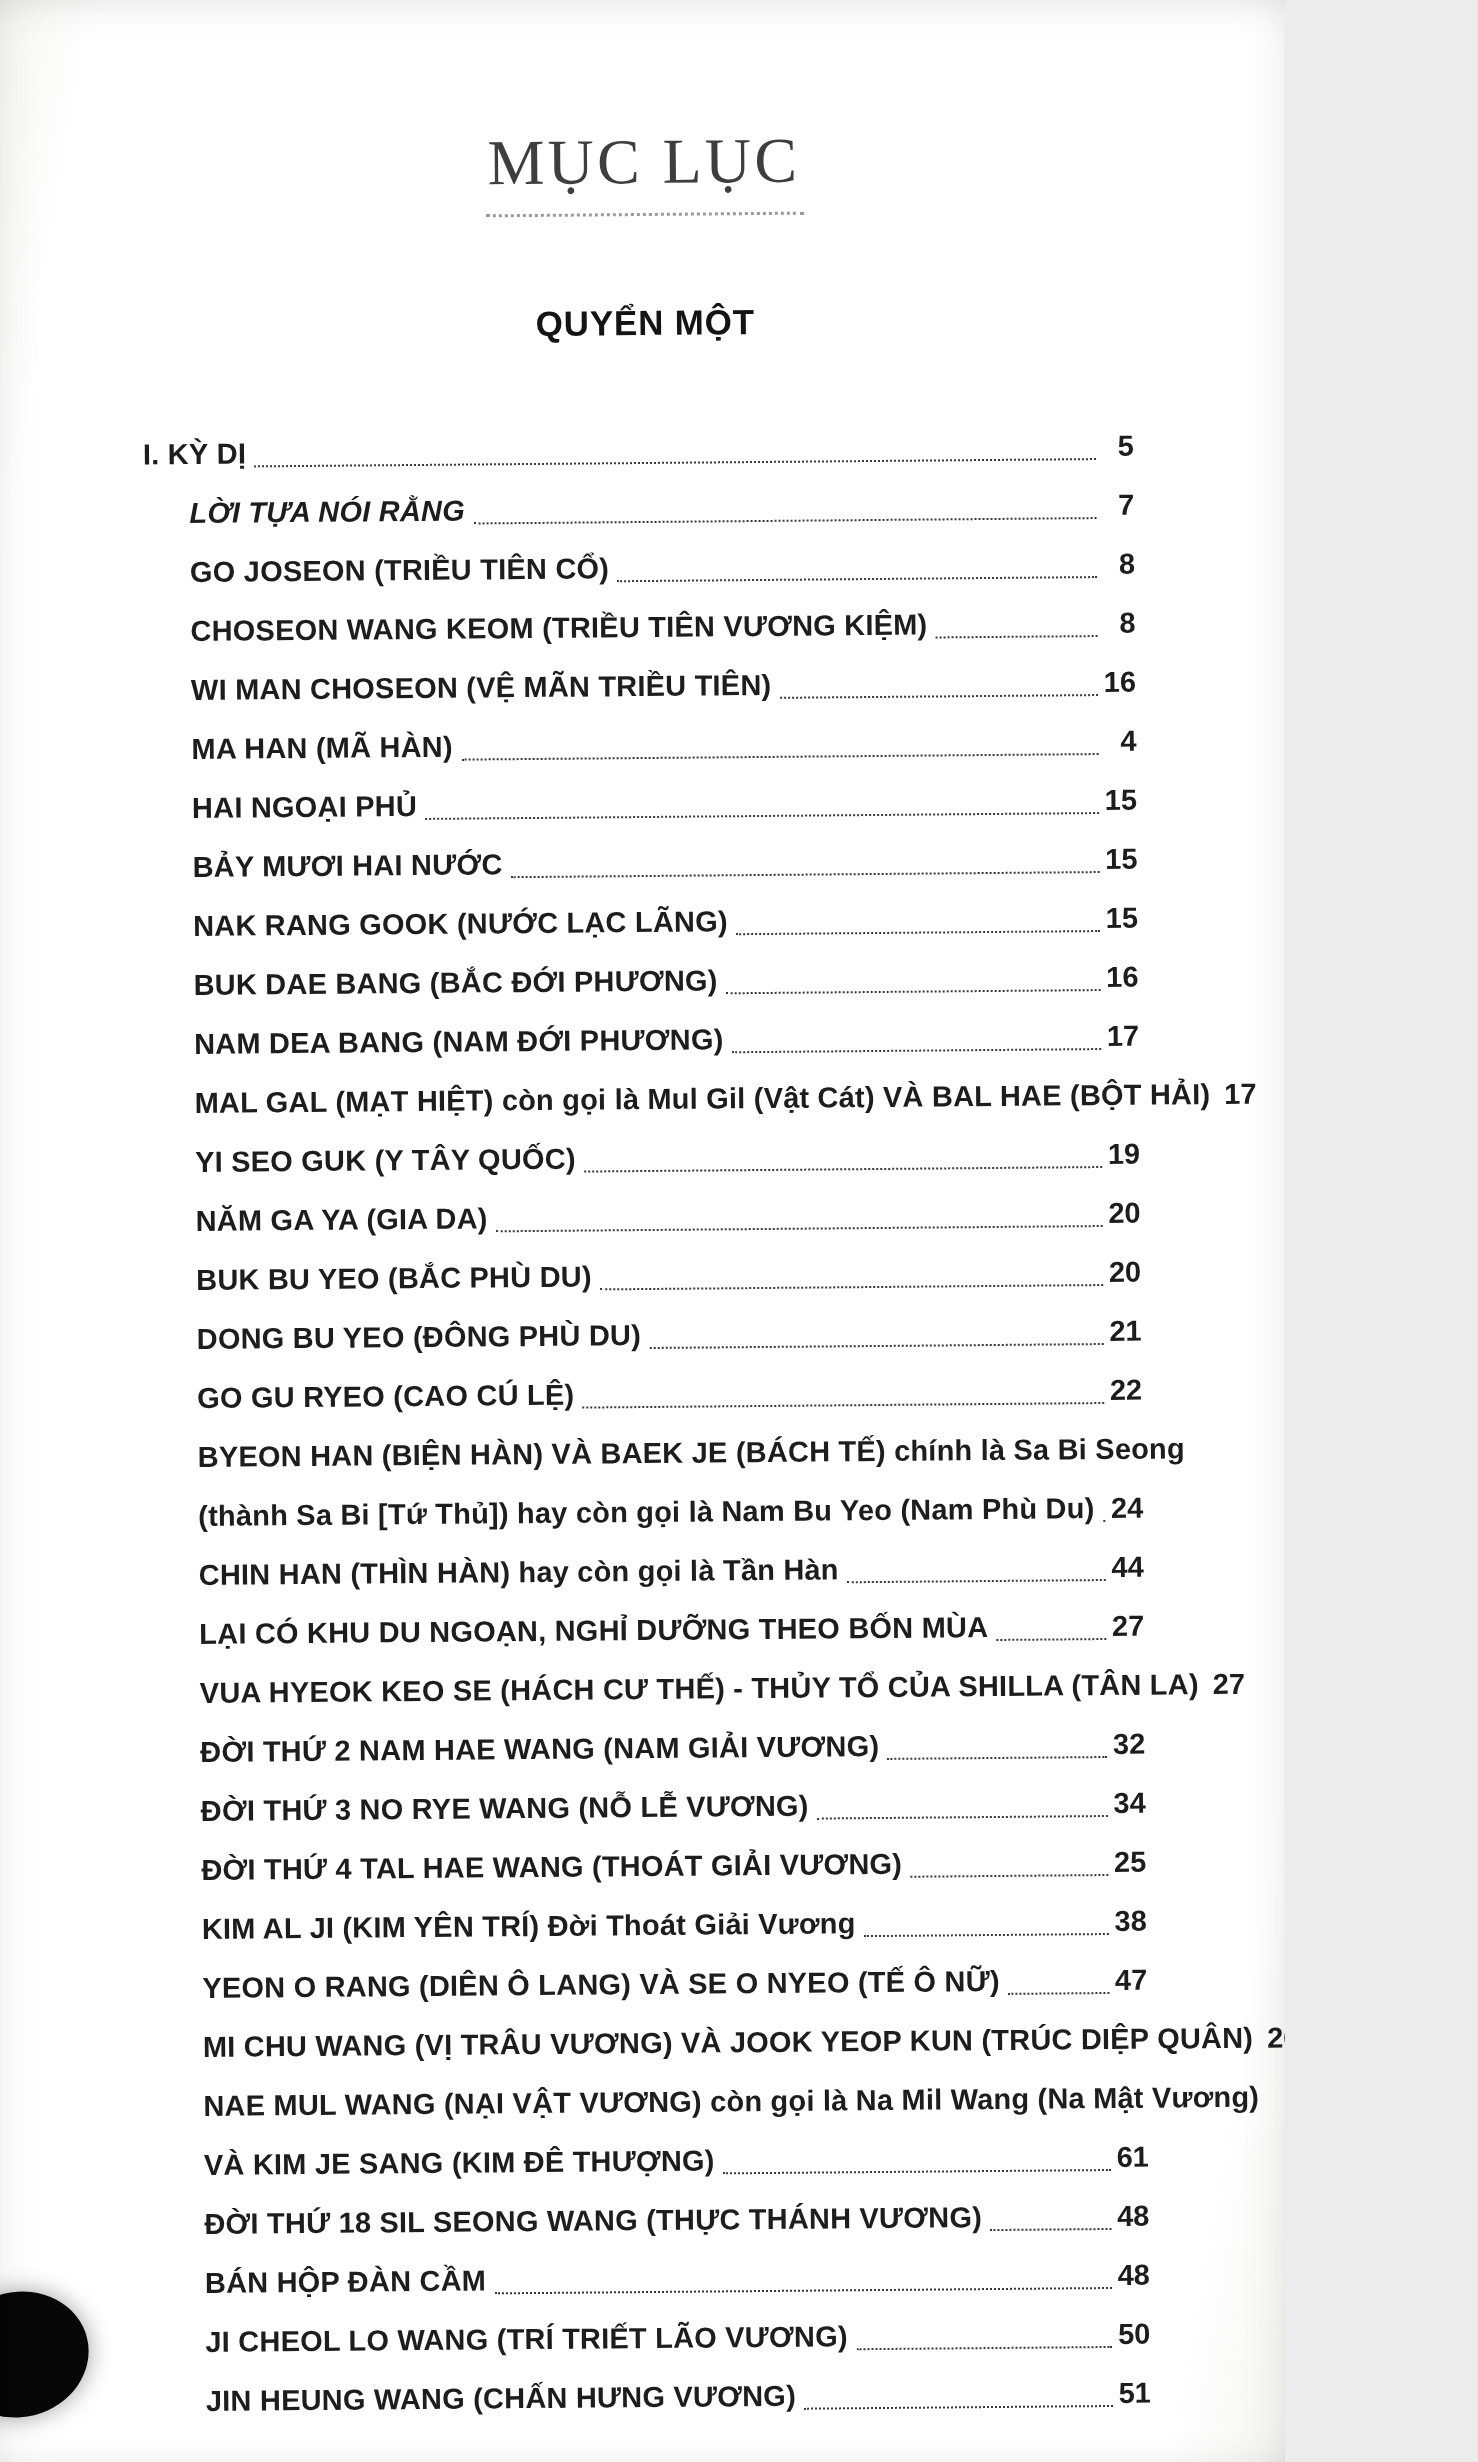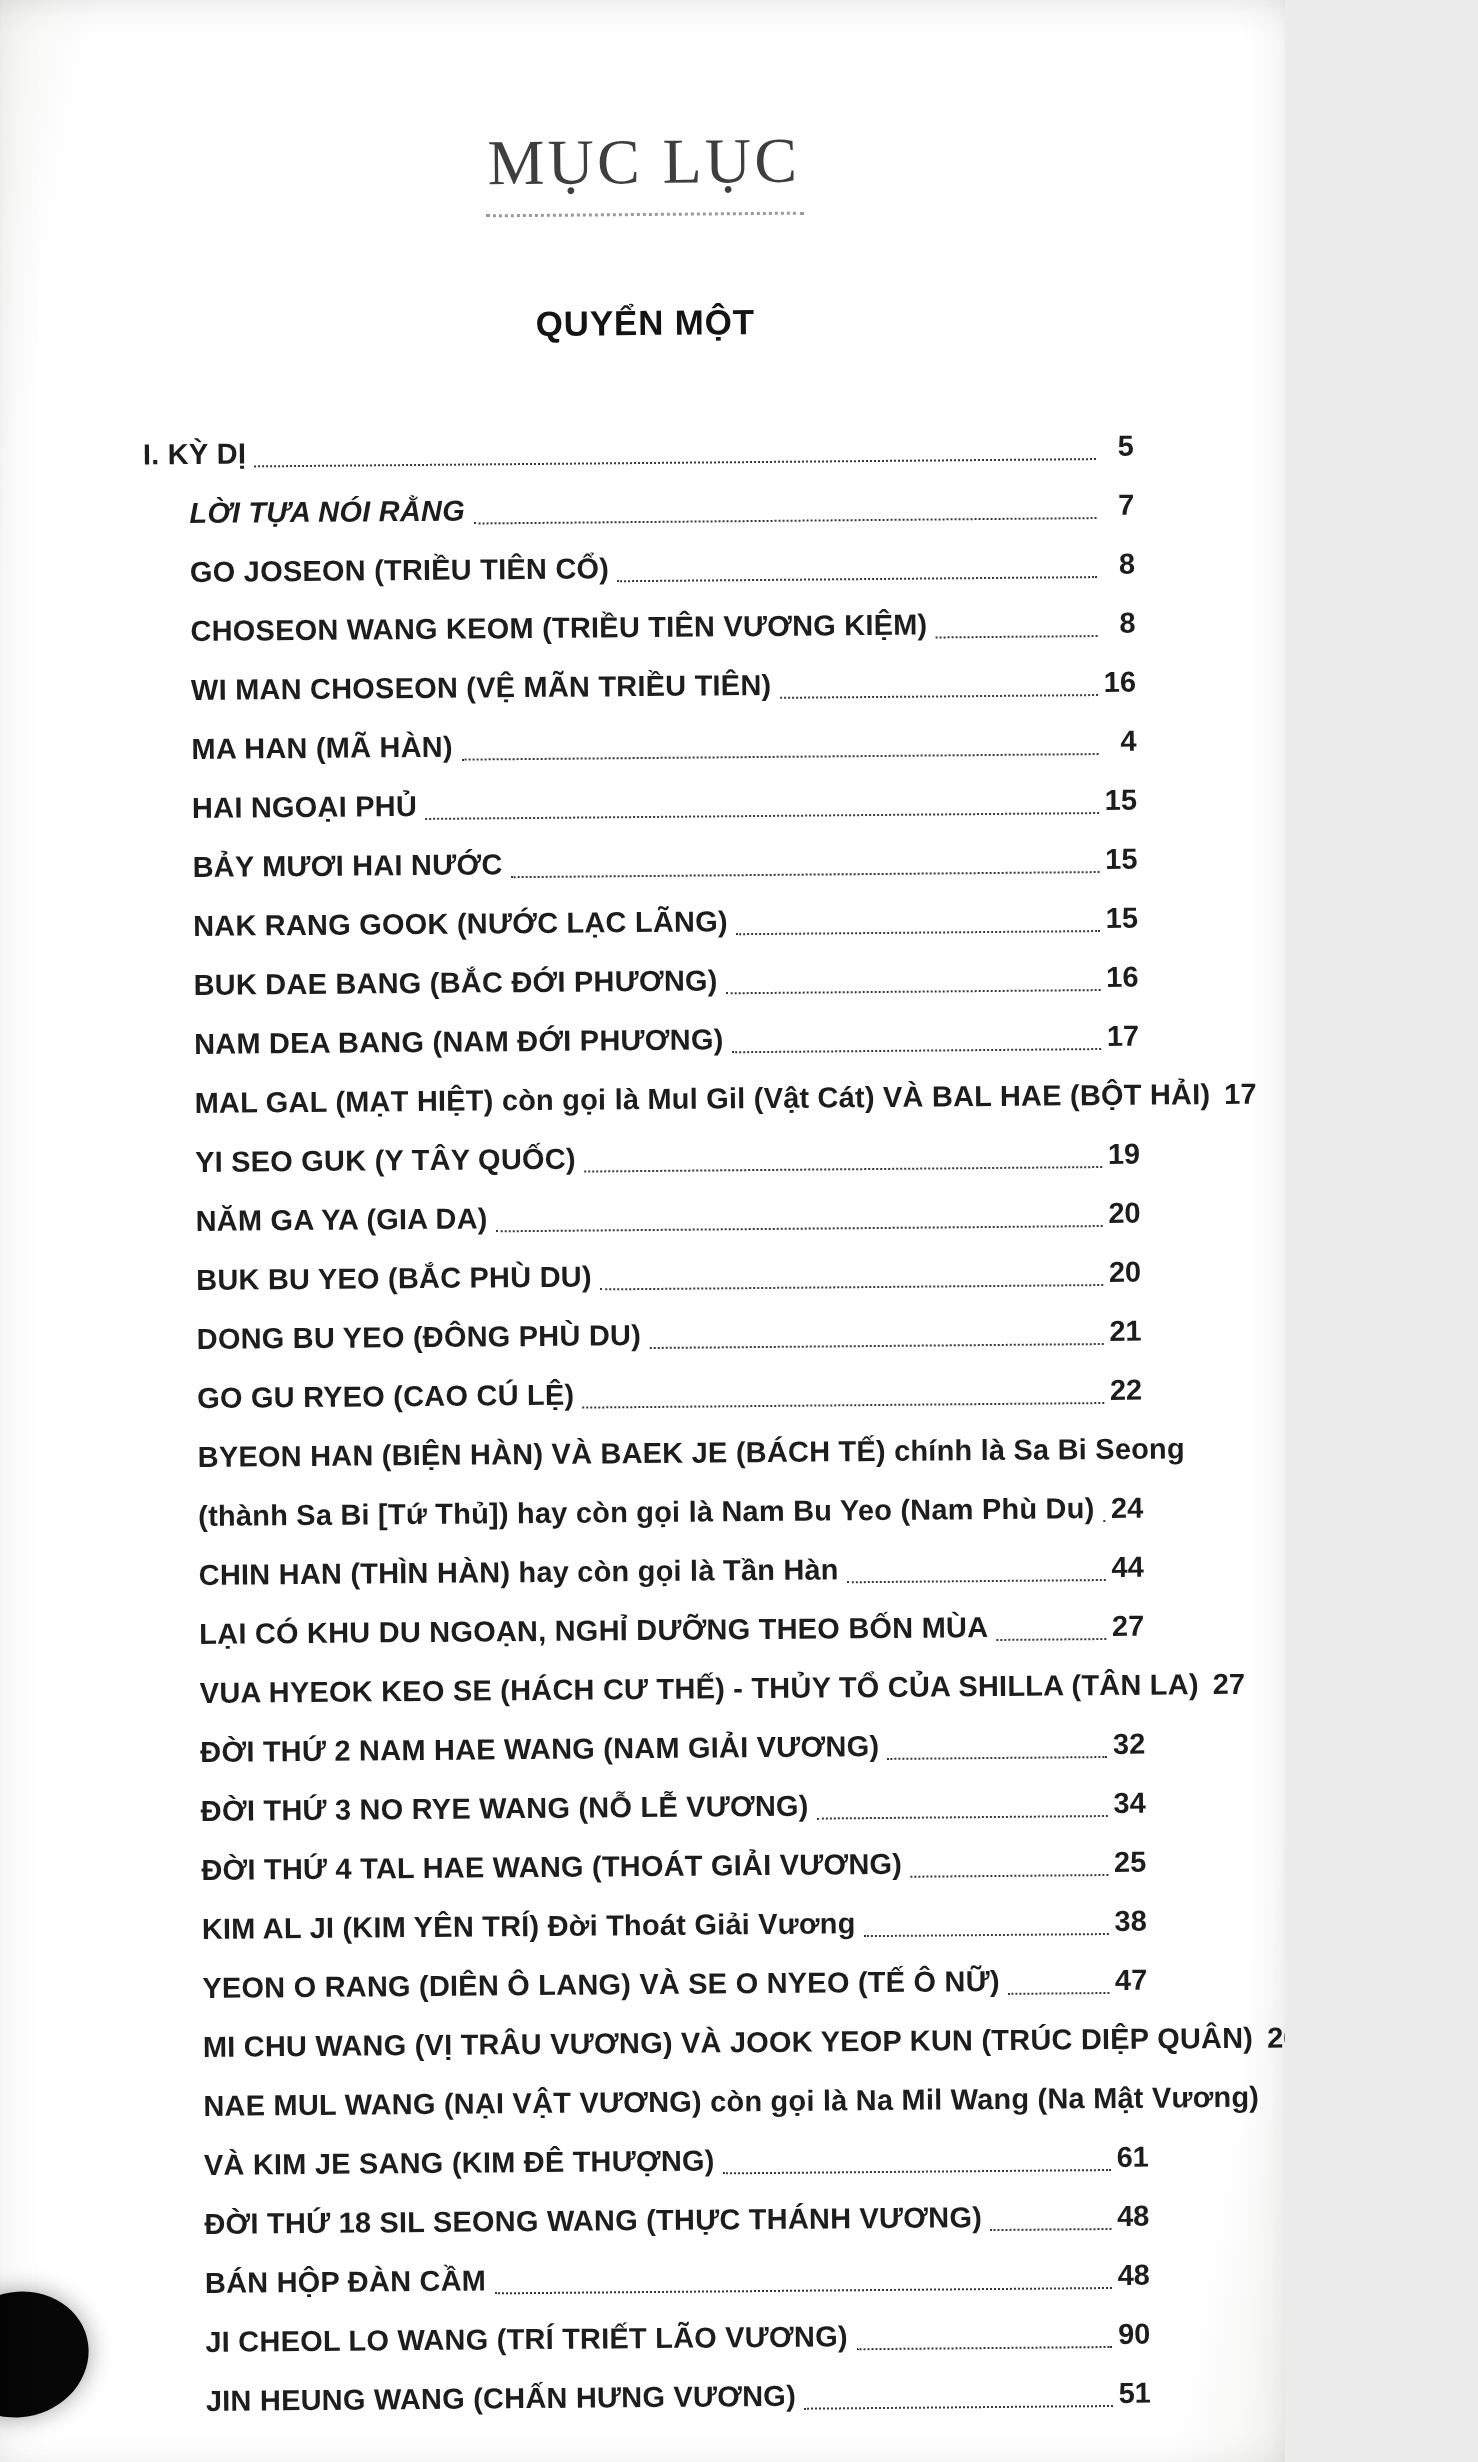--- a/index.html
+++ b/index.html
@@ -335,21 +335,21 @@
           <div class="toc-line">
             <span class="toc-label">BÁN HỘP ĐÀN CẦM</span>
             <span class="leader"></span>
             <span class="toc-page-num">48</span>
           </div>
         </li>
         <li class="toc-entry">
           <div class="toc-line">
             <span class="toc-label">JI CHEOL LO WANG (TRÍ TRIẾT LÃO VƯƠNG)</span>
             <span class="leader"></span>
-            <span class="toc-page-num">90</span>
+            <span class="toc-page-num">50</span>
           </div>
         </li>
         <li class="toc-entry">
           <div class="toc-line">
             <span class="toc-label">JIN HEUNG WANG (CHẤN HƯNG VƯƠNG)</span>
             <span class="leader"></span>
             <span class="toc-page-num">51</span>
           </div>
         </li>
       </ol>

